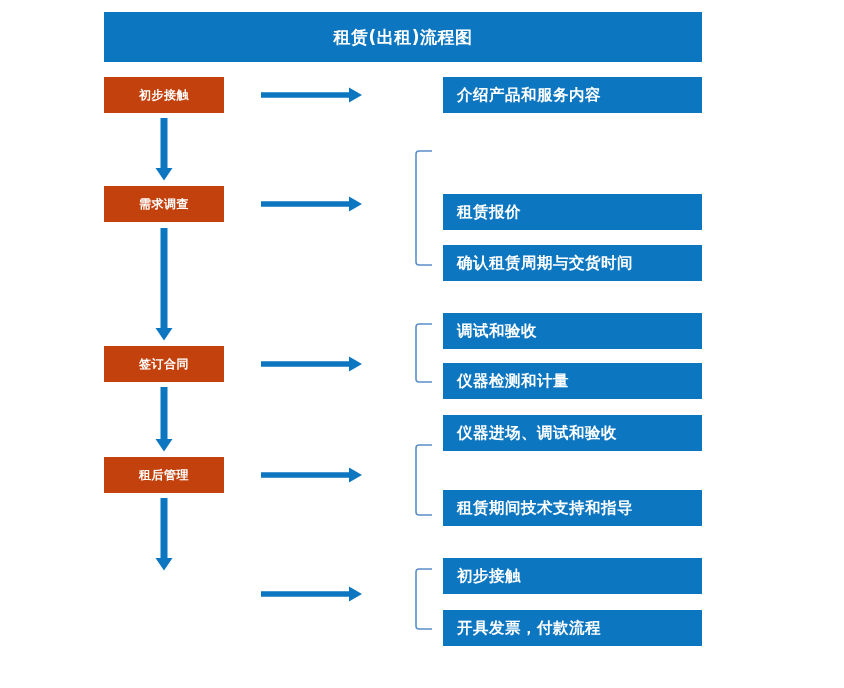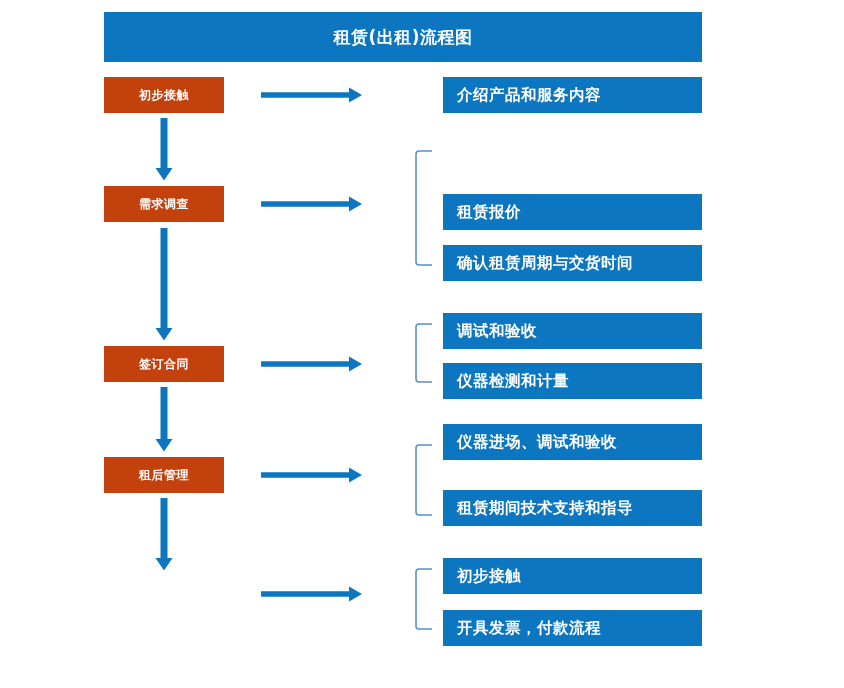--- a/index.html
+++ b/index.html
@@ -92,21 +92,21 @@
   <div class="stage-box" style="top:77px">初步接触</div>
   <div class="stage-box" style="top:186px">需求调查</div>
   <div class="stage-box" style="top:346px">签订合同</div>
   <div class="stage-box" style="top:457px">租后管理</div>
 
   <div class="detail-box" style="top:77px">介绍产品和服务内容</div>
   <div class="detail-box" style="top:194px">租赁报价</div>
   <div class="detail-box" style="top:245px">确认租赁周期与交货时间</div>
   <div class="detail-box" style="top:313px">调试和验收</div>
   <div class="detail-box" style="top:363px">仪器检测和计量</div>
-  <div class="detail-box" style="top:424px">仪器进场、调试和验收</div>
+  <div class="detail-box" style="top:415px">仪器进场、调试和验收</div>
   <div class="detail-box" style="top:490px">租赁期间技术支持和指导</div>
   <div class="detail-box" style="top:558px">初步接触</div>
   <div class="detail-box" style="top:610px">开具发票，付款流程</div>
 
   <div class="h-arrow" style="top:87px">
     <svg width="101" height="16" viewBox="0 0 101 16">
         <path d="M0 5.2 H88 V0.5 L101 8 L88 15.5 V10.8 H0 Z" fill="#0C76C0"></path>
       </svg>
   </div>
   <div class="h-arrow" style="top:196px">

